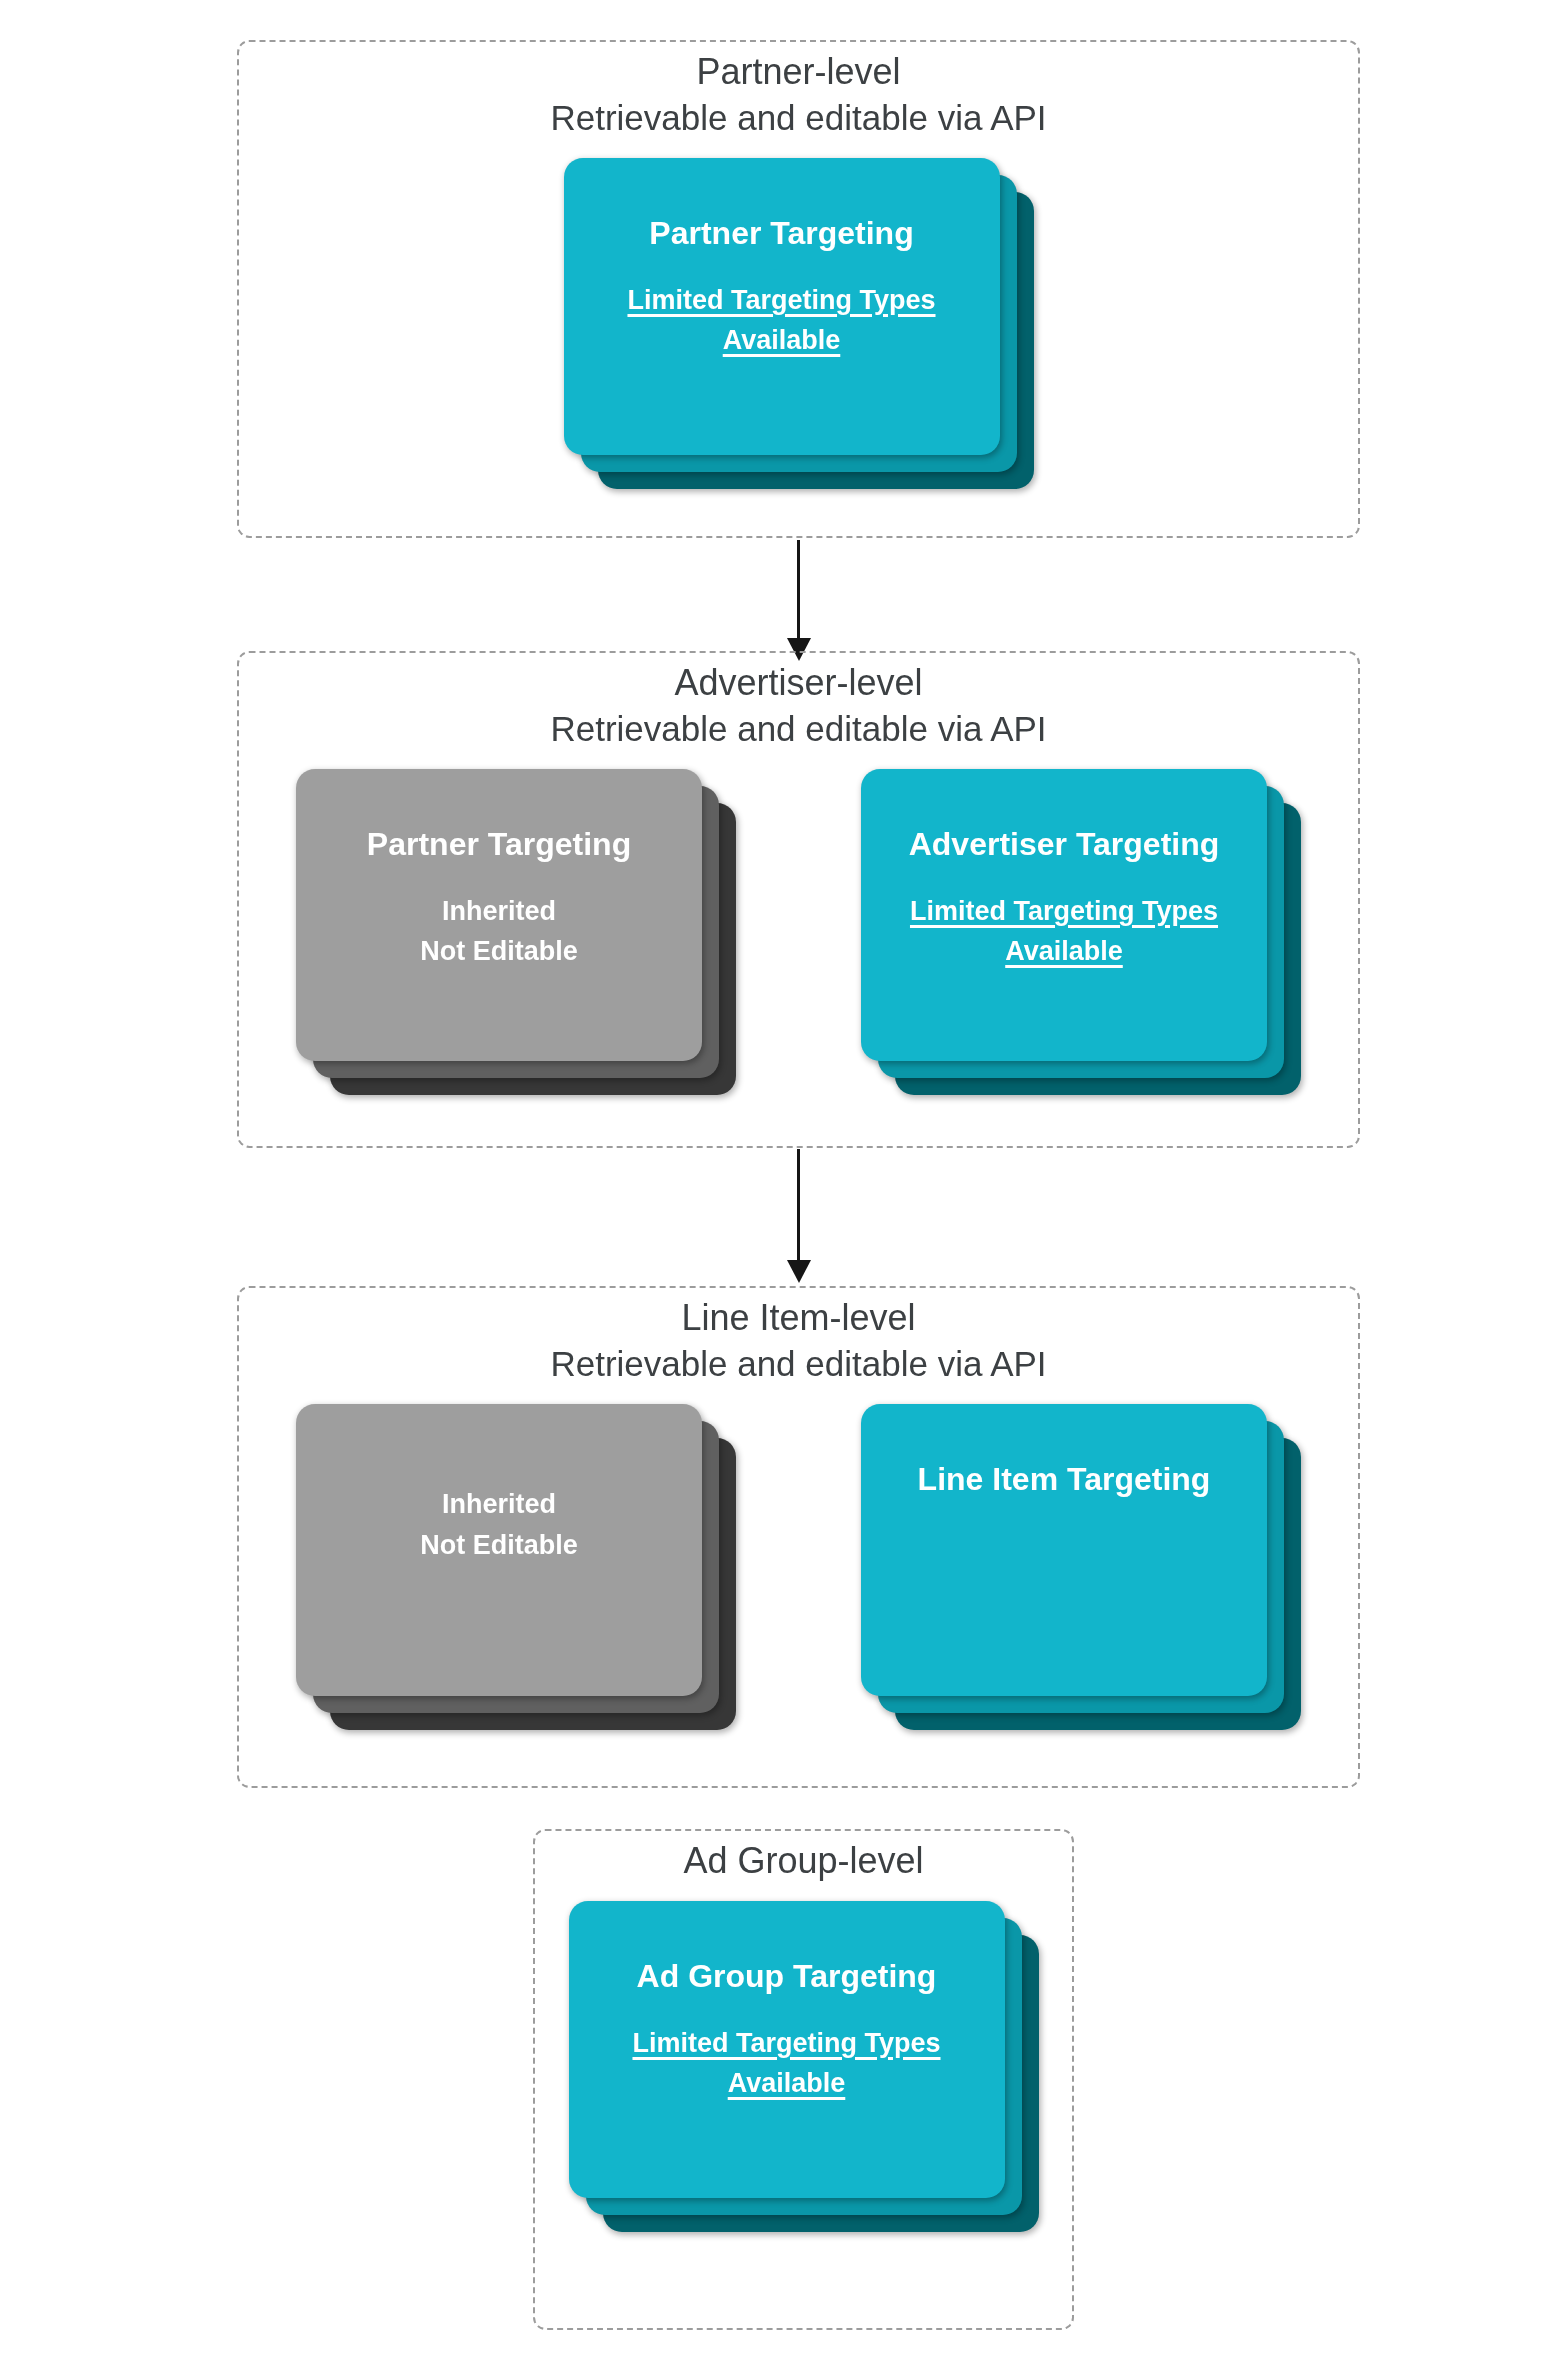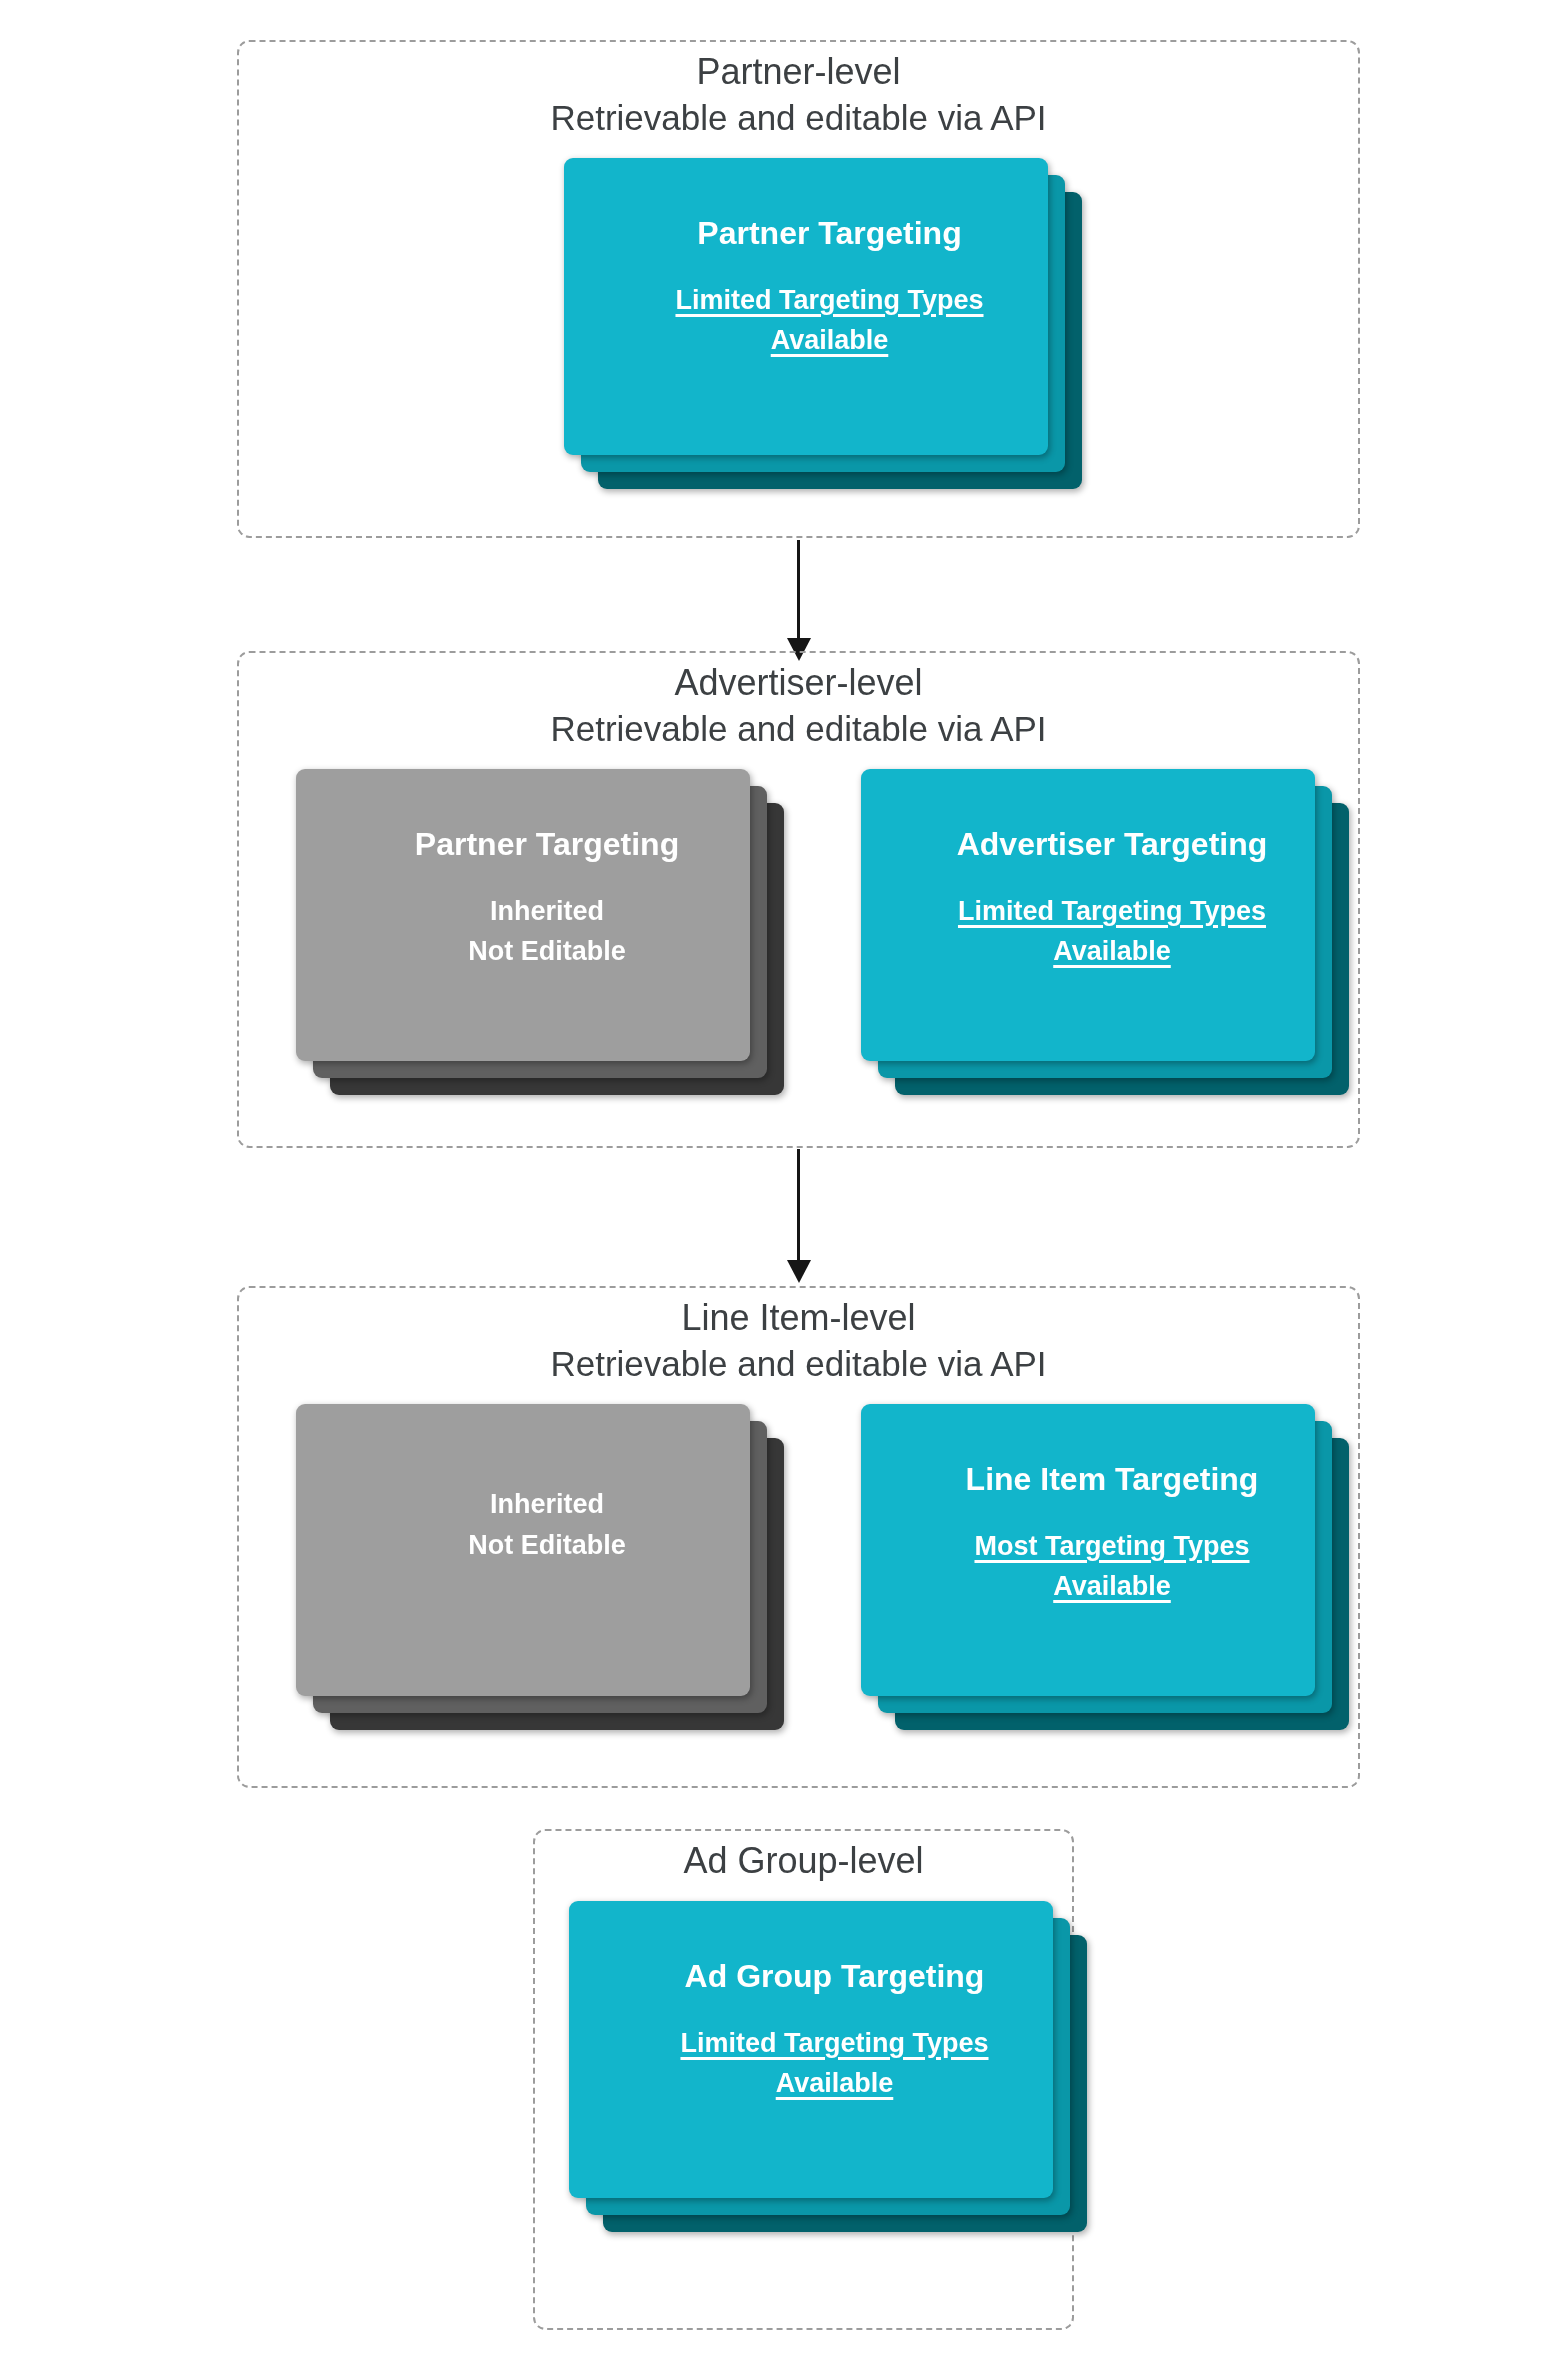--- a/index.html
+++ b/index.html
@@ -33,21 +33,21 @@
     font-size:35px;line-height:1.15;font-weight:400;
     color:var(--heading,#3c4043);
   }
   .sec-subtitle.red{color:var(--red,#f5341b);}
   .cards-row{
     display:flex;justify-content:center;gap:125px;margin-top:19.6px;
   }
   .stack{position:relative;}
   .stack.single{width:470px;height:331px;}
   .stack.pair{width:440px;height:326px;}
-  .layer{position:absolute;border-radius:9px;box-shadow:1.8px 2.7px 6.3px rgba(0,0,0,0.30);padding-left:48px;}
+  .layer{position:absolute;border-radius:19px;box-shadow:1.8px 2.7px 6.3px rgba(0,0,0,0.30);}
   .single .layer{width:436px;height:297px;}
   .pair .layer{width:406px;height:292px;}
   .l-main{left:0;top:0;z-index:3;}
   .l-2{left:17px;top:17px;z-index:2;}
   .l-3{left:34px;top:34px;z-index:1;}
   .teal .l-main{background:var(--teal,#12b5cb);}
   .teal .l-2{background:var(--teal_mid,#0a97a8);}
   .teal .l-3{background:var(--teal_dark,#02616b);}
   .gray .l-main{background:var(--gray,#9e9e9e);}
   .gray .l-2{background:var(--gray_mid,#606060);}
@@ -168,24 +168,20 @@
             </div>
           </div>
         </div>
       </div>
       <div class="stack pair teal">
         <div class="layer l-3"></div>
         <div class="layer l-2"></div>
         <div class="layer l-main">
           <div class="card-content">
             <div class="card-title">Line Item Targeting</div>
-            <div class="card-body u">
-              <div>Most Targeting Types Available</div>
-              <div></div>
-            </div>
           </div>
         </div>
       </div>
     </div>
   </div>
 
   <div class="section sec4">
     <div class="sec-title">Ad Group-level</div>
     <div class="cards-row">
       <div class="stack single teal">

